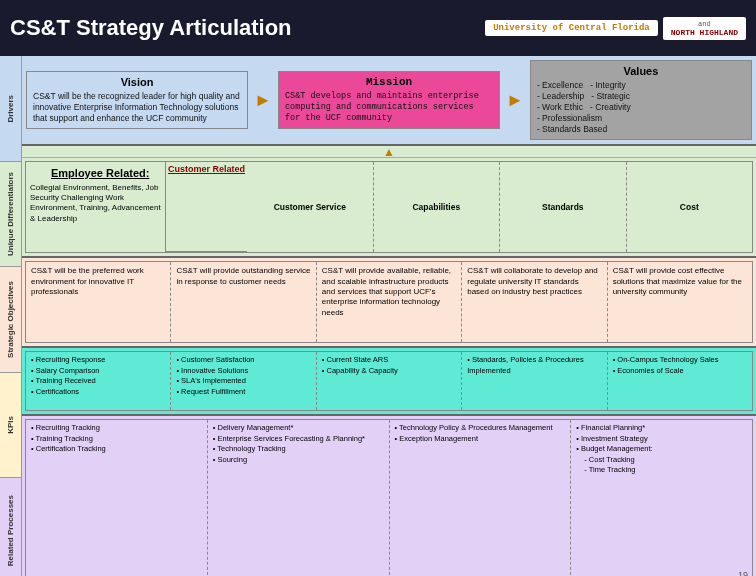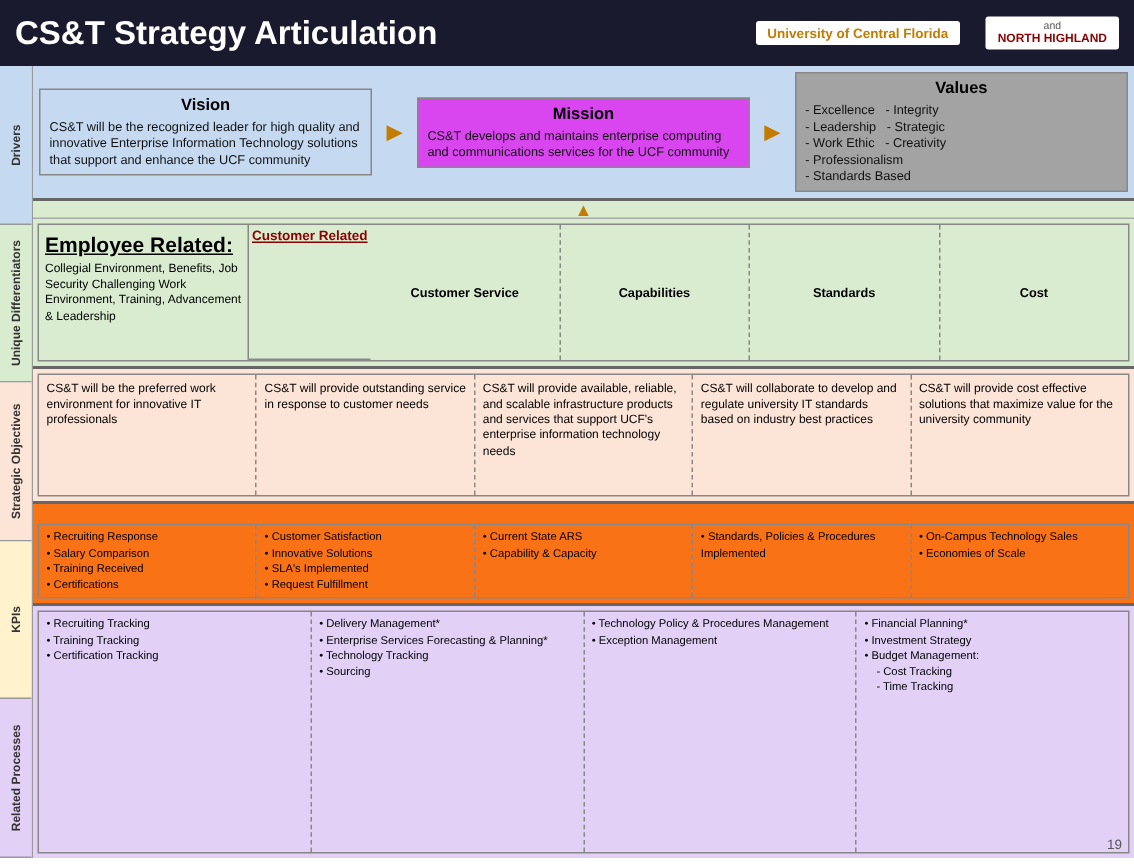--- a/index.html
+++ b/index.html
@@ -3,33 +3,34 @@
   <meta charset="utf-8">
   <style>
     * { box-sizing: border-box; margin: 0; padding: 0; }
     body { font-family: Arial, sans-serif; font-size: 10px; background: #fff; width: 756px; height: 576px; overflow: hidden; }
 
     
     .header {
       background: #1a1a2e;
       display: flex;
       align-items: center;
-      height: 44px;
+      height: 56px;
       padding: 0 10px;
     }
     .header-title {
       color: #fff;
       font-size: 22px;
       font-weight: bold;
       flex: 1;
     }
     .header-logo {
       display: flex;
       align-items: center;
-      gap: 17px;
+      gap: 5px;
+      font-family: Liberation Mono, monospace;
     }
     .ucf-logo {
       background: #fff;
       padding: 3px 8px;
       border-radius: 2px;
       display: flex;
       flex-direction: column;
       align-items: center;
     }
     .ucf-text {
@@ -163,23 +164,22 @@
       border-right: 1px dashed #888;
       font-size: 8px;
       line-height: 1.3;
     }
     .obj-cell:last-child { border-right: none; }
 
     
     .row-kpi {
       display: flex;
       border-bottom: 2px solid #666;
-      background: #f97316;
+      background: #5eead4;
       min-height: 68px;
-      align-items: flex-end;
     }
     .kpi-inner {
       flex: 1;
       margin: 3px;
       border: 1px solid #888;
       display: flex;
     }
     .kpi-cell {
       flex: 1;
       padding: 3px 5px;
@@ -266,21 +266,21 @@
 
     <div class="row-drivers" style="padding:4px; gap:4px; align-items:center;">
 
       <div style="flex:1; border:1px solid #888; padding:4px 6px; background:#c5d9f1;">
         <div class="vmv-title">Vision</div>
         <div class="vmv-body">CS&amp;T will be the recognized leader for high quality and innovative Enterprise Information Technology solutions that support and enhance the UCF community</div>
       </div>
 
       <div class="arrow-right">►</div>
 
-      <div style="flex:1; border:1px solid #888; padding:4px 6px; background:#d946ef;">
+      <div style="flex:1; border:1px solid #888; padding:4px 6px; background:#ec4899;font-family:Liberation Mono, monospace;">
         <div class="vmv-title">Mission</div>
         <div class="vmv-body">CS&amp;T develops and maintains enterprise computing and communications services for the UCF community</div>
       </div>
 
       <div class="arrow-right">►</div>
 
       <div style="flex:1; border:1px solid #888; padding:4px 6px; background:#a3a3a3;">
         <div class="vmv-title">Values</div>
         <div class="vmv-body">
           <div>- Excellence &nbsp; - Integrity</div>
@@ -295,21 +295,21 @@
     <div style="height:12px; display:flex; align-items:center; justify-content:center; background:#d9ecd0; border-bottom:1px solid #aaa;">
       <span style="color:#c47c00; font-size:12px;">▲</span>
     </div>
 
     <div class="row-diff">
       <div class="diff-inner">
 
         <div style="display:flex; height:100%;">
 
           <div style="width:140px; border-right:1px solid #888; padding:4px; font-size:8px; line-height:1.3;">
-            <div style="font-weight:bold; text-decoration:underline; margin-bottom:2px; font-size:14px;">Employee Related:</div>
+            <div style="font-weight:bold; text-decoration:underline; margin-bottom:2px; font-size:11px;margin-left:21px;">Employee Related:</div>
             <div>Collegial Environment, Benefits, Job Security Challenging Work Environment, Training, Advancement &amp; Leadership</div>
           </div>
 
           <div style="flex:1; display:flex; flex-direction:row;">
             <div style="text-align:center; font-weight:bold; font-size:9px; color:#8B0000; text-decoration:underline; padding:2px; border-bottom:1px solid #888;">Customer Related</div>
             <div style="display:flex; flex:1;">
               <div class="diff-col">Customer Service</div>
               <div class="diff-col">Capabilities</div>
               <div class="diff-col">Standards</div>
               <div class="diff-col">Cost</div>

